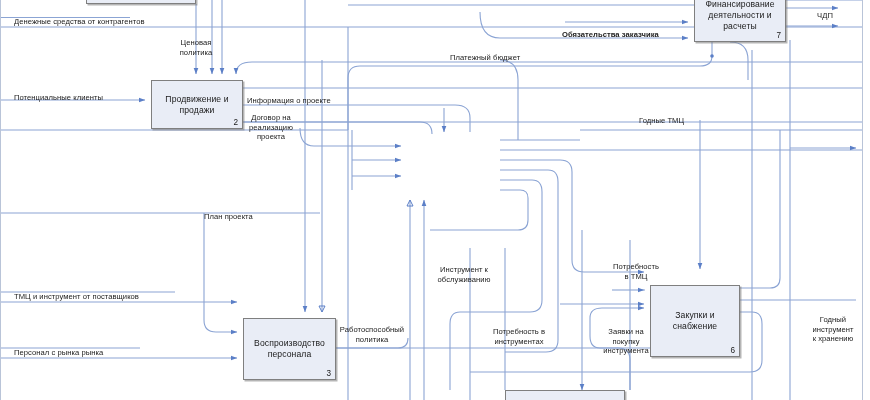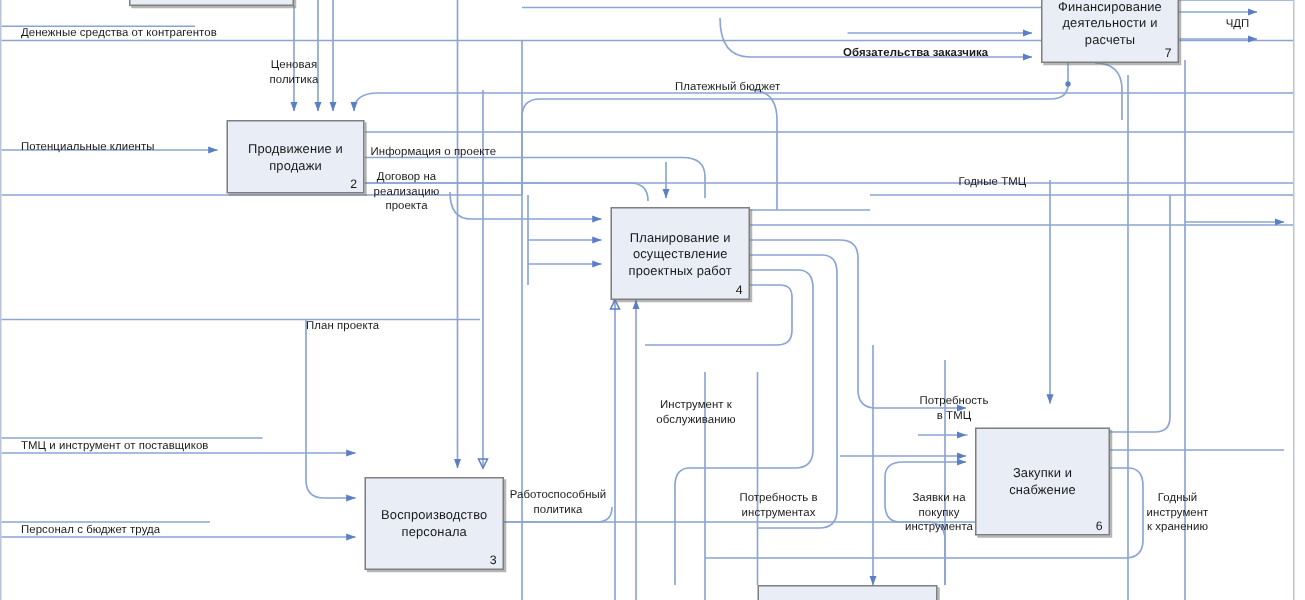--- a/index.html
+++ b/index.html
@@ -187,26 +187,20 @@
   <div class="box" style="left:86px; top:-22px; width:110px; height:26px;">
     <div class="box-title"></div>
   </div>
 
   <div class="box" style="left:151px; top:80px; width:92px; height:49px;">
     <div class="box-title">Продвижение и
 продажи</div>
     <div class="box-num">2</div>
   </div>
 
-  <div class="box" style="left:407px; top:138px; width:93px; height:62px;">
-    <div class="box-title">Планирование и
-осуществление
-проектных работ</div>
-    <div class="box-num">4</div>
-  </div>
 
   <div class="box" style="left:243px; top:318px; width:93px; height:62px;">
     <div class="box-title">Воспроизводство
 персонала</div>
     <div class="box-num">3</div>
   </div>
 
   <div class="box" style="left:650px; top:285px; width:90px; height:72px;">
     <div class="box-title">Закупки и
 снабжение</div>
@@ -242,18 +236,18 @@
   <div class="lbl c" style="left:606px; top:262px; width:60px;">Потребность
 в ТМЦ</div>
   <div class="lbl l" style="left:14px; top:292px;">ТМЦ и инструмент от поставщиков</div>
   <div class="lbl c" style="left:334px; top:325px; width:76px;">Работоспособный
 политика</div>
   <div class="lbl c" style="left:484px; top:327px; width:70px;">Потребность в
 инструментах</div>
   <div class="lbl c" style="left:596px; top:327px; width:60px;">Заявки на
 покупку
 инструмента</div>
-  <div class="lbl c" style="left:752px; top:327px; width:66px;">Годный
+  <div class="lbl c" style="left:752px; top:315px; width:66px;padding-left:48px;">Годный
 инструмент
 к хранению</div>
-  <div class="lbl l" style="left:14px; top:348px;">Персонал с бюджет труда</div>
+  <div class="lbl l" style="left:14px; top:348px;">Персонал с рынка рынка</div>
 
 </div>
 
 </body></html>

